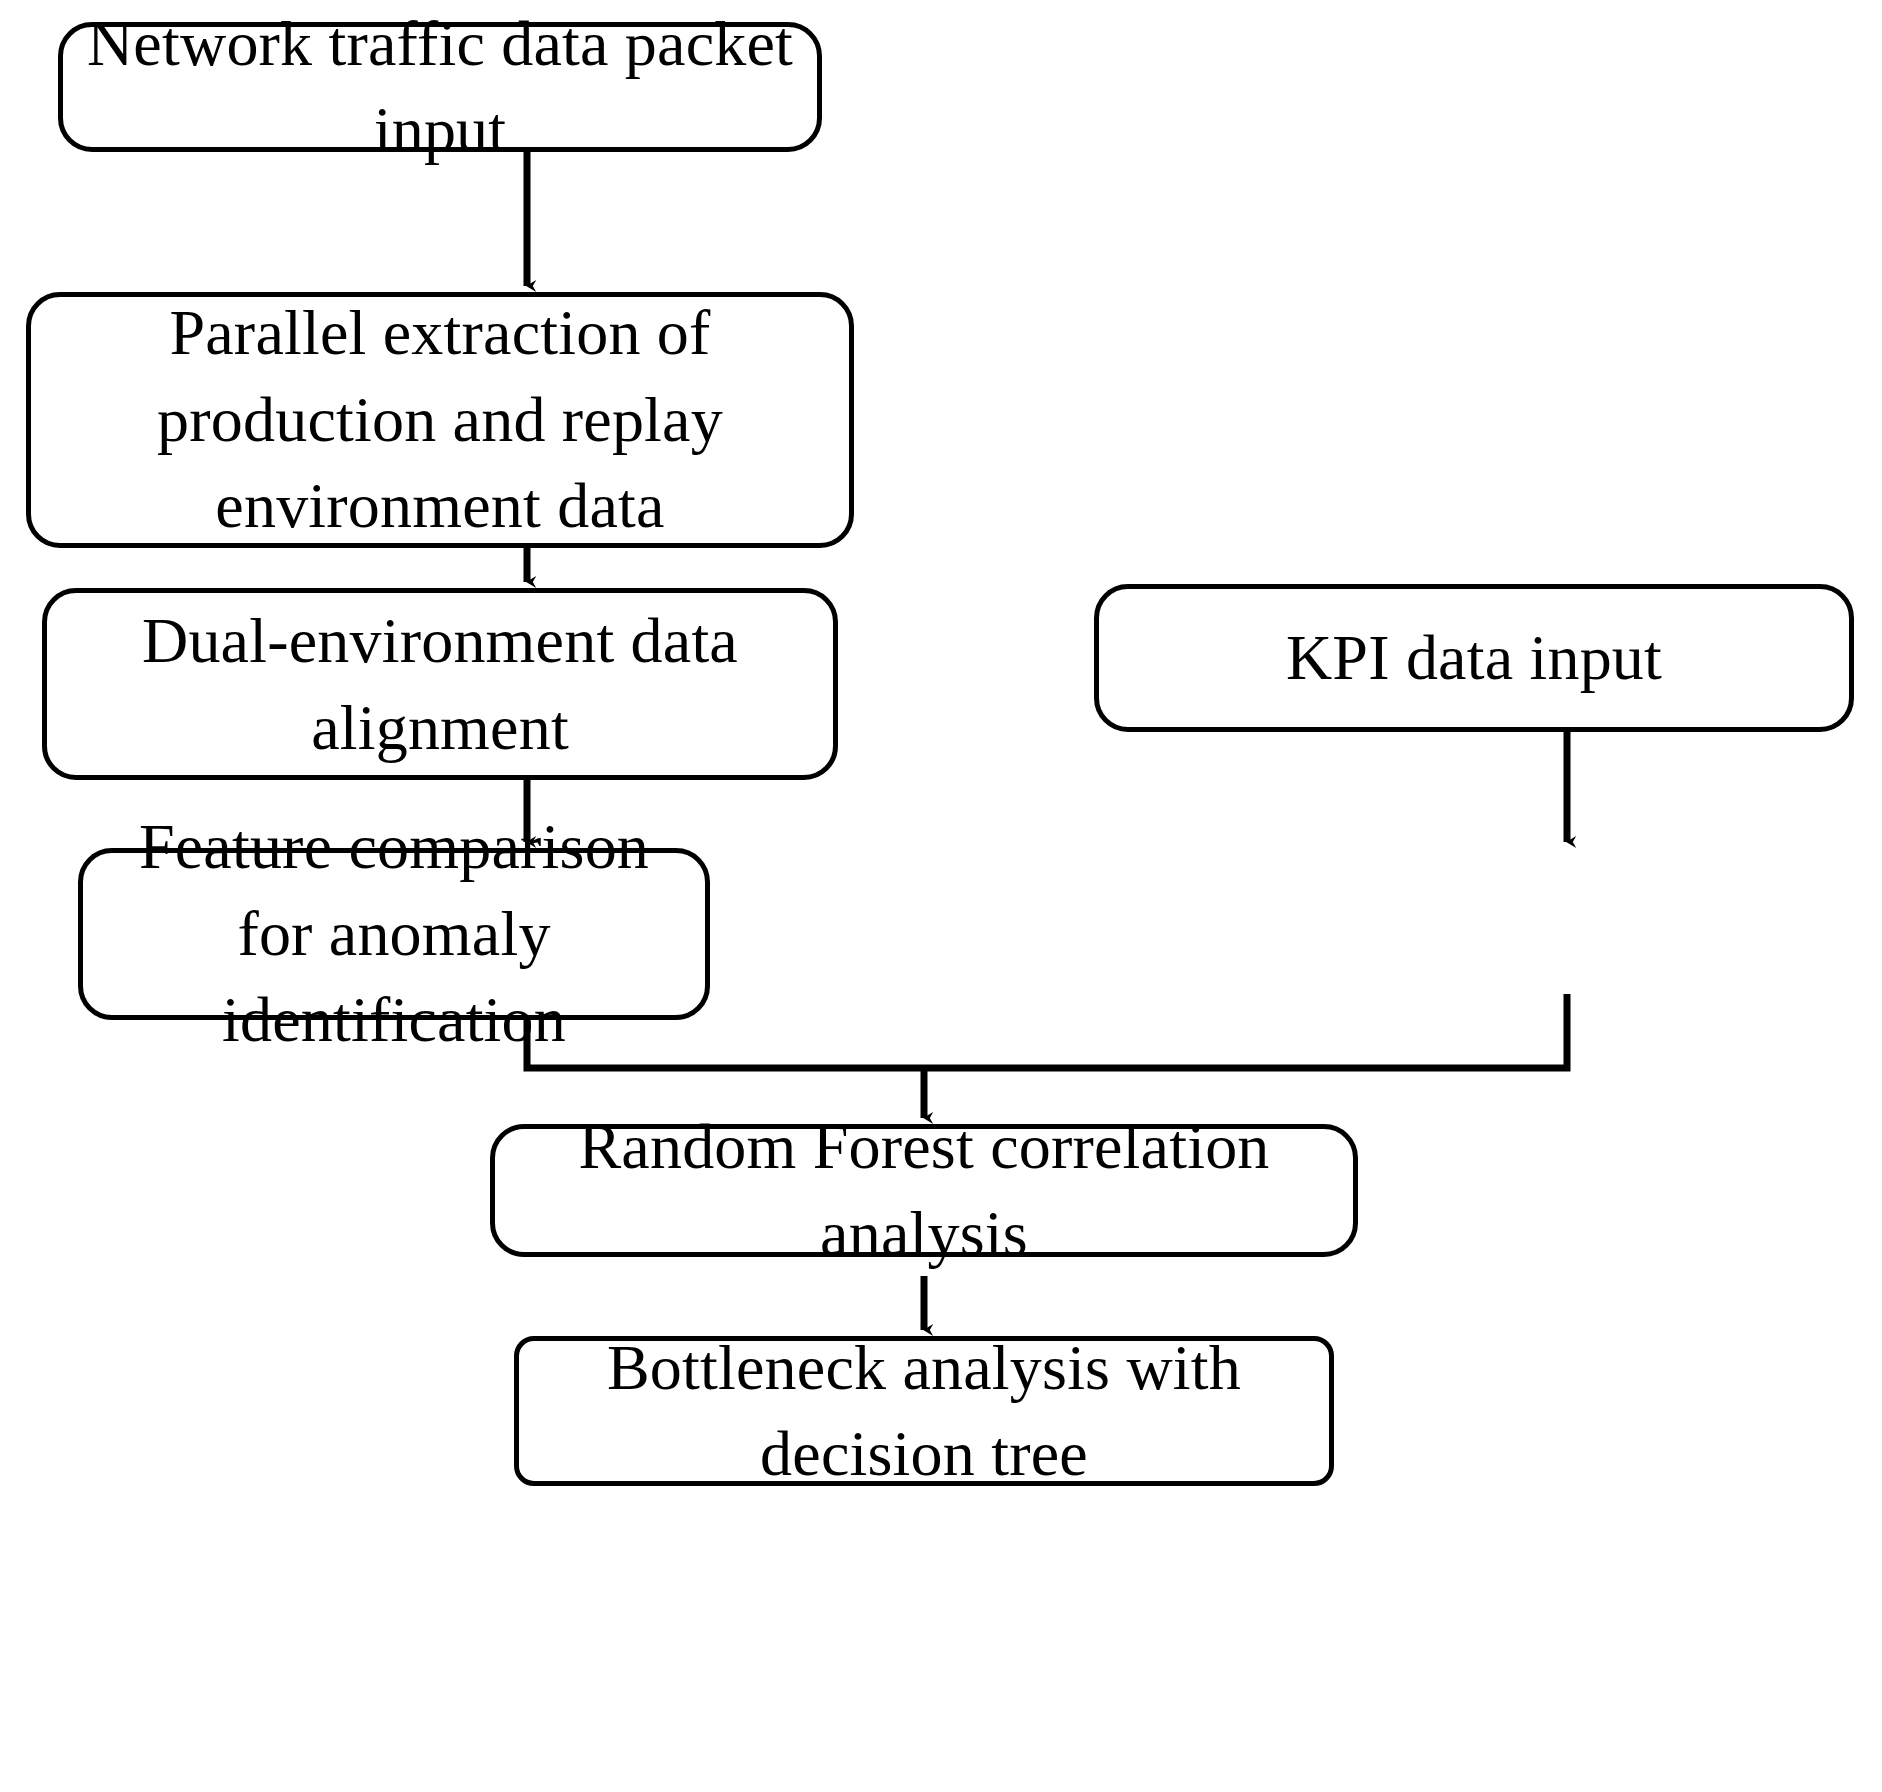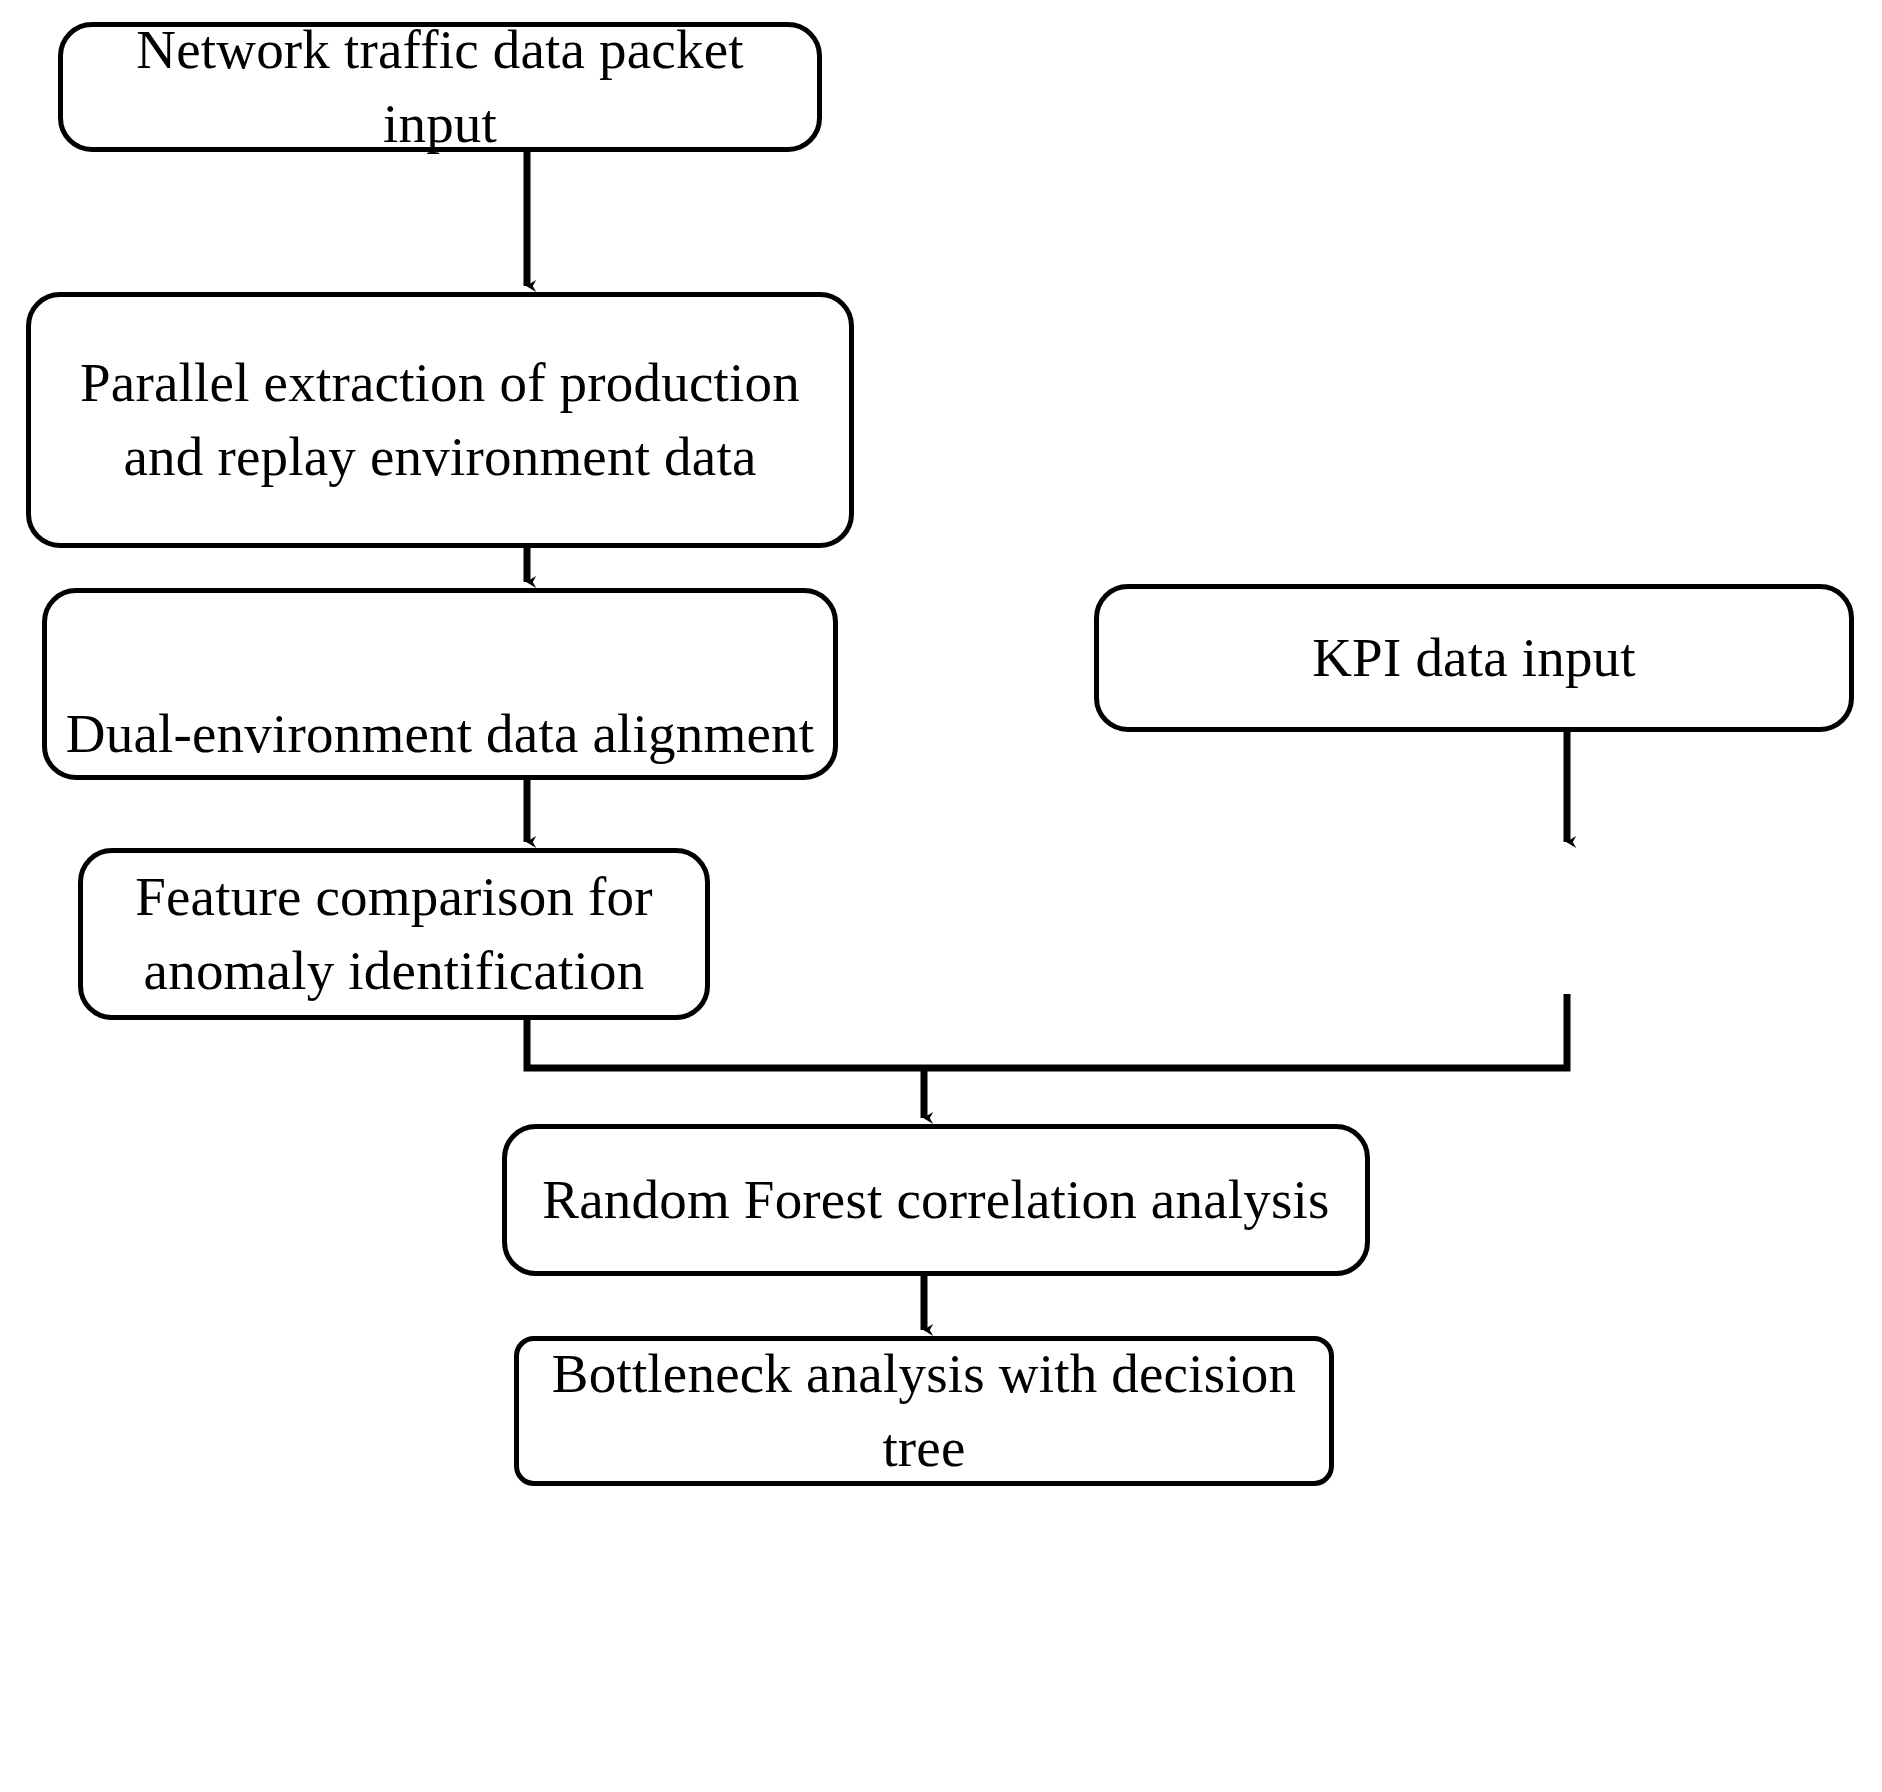--- a/index.html
+++ b/index.html
@@ -26,40 +26,40 @@
     align-items: center;
     justify-content: center;
     text-align: center;
     color: #000000;
     line-height: 1.35;
     padding: 4px 16px;
   }
   .flow-node .node-label {
     display: block;
     width: 100%;
-    font-size: 55px;
+    font-size: 64px;
     letter-spacing: 0.2px;
   }
   .edge-layer {
     position: absolute;
     left: 0;
     top: 0;
     width: 1882px;
     height: 1792px;
     pointer-events: none;
   }
 
   
   #node-packet-input   { left: 58px;   top: 22px;   width: 764px;  height: 130px; }
   #node-parallel-extract { left: 26px; top: 292px;  width: 828px;  height: 256px; }
   #node-alignment      { left: 42px;   top: 588px;  width: 796px;  height: 192px; align-items: flex-end; }
   #node-feature-compare{ left: 78px;   top: 848px;  width: 632px;  height: 172px; }
   #node-kpi-input      { left: 1078px; top: 584px;  width: 760px;  height: 148px; margin-left: 16px; }
   #node-kpi-mapping    { left: 1062px; top: 848px;  width: 798px;  height: 146px; }
-  #node-random-forest  { left: 502px;  top: 1124px; width: 868px;  height: 152px; }
+  #node-random-forest  { left: 490px;  top: 1124px; width: 868px;  height: 133px; }
   #node-bottleneck     { left: 514px;  top: 1336px; width: 820px;  height: 150px; border-radius: 20px; }
 </style>
 </head>
 <body>
 
 <div id="diagram-root">
 
   <svg class="edge-layer" viewBox="0 0 1882 1792" width="1882" height="1792" xmlns="http://www.w3.org/2000/svg">
     <defs>
       <marker id="arrowhead" markerWidth="14" markerHeight="14" refX="6.6" refY="11.4" orient="auto" markerUnits="userSpaceOnUse">

